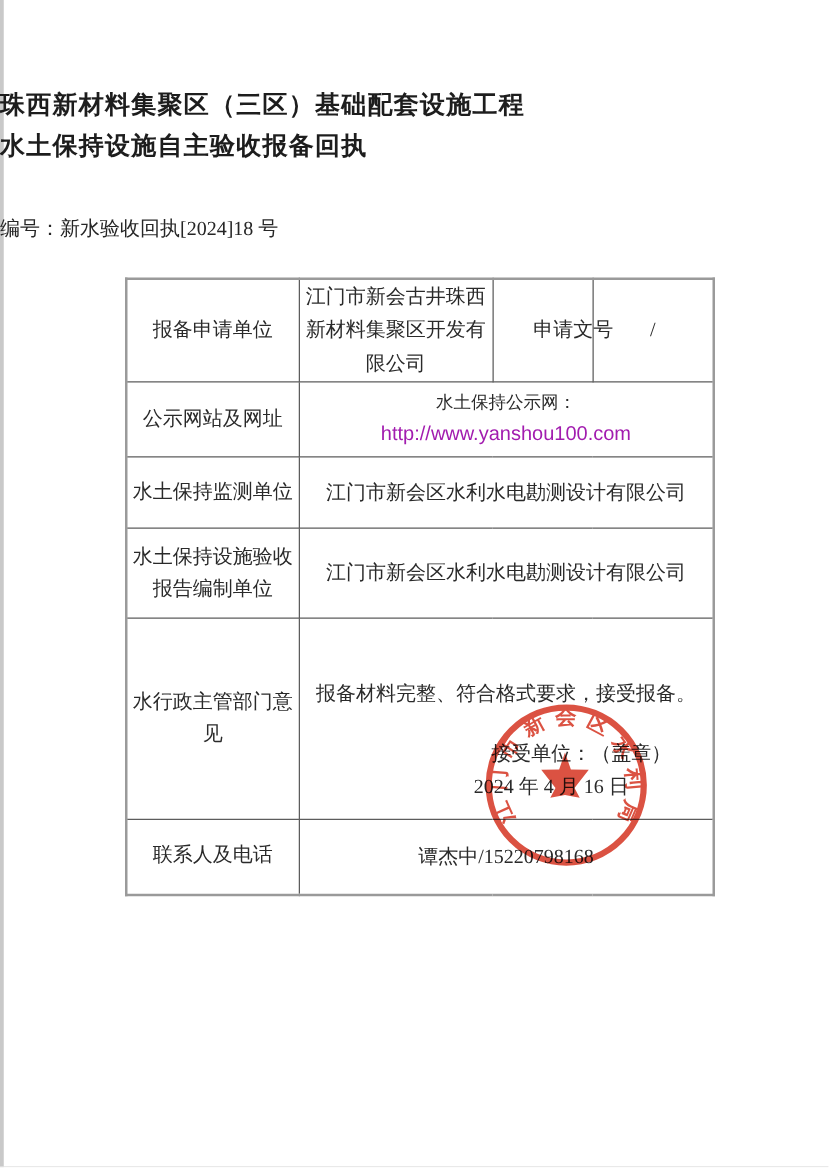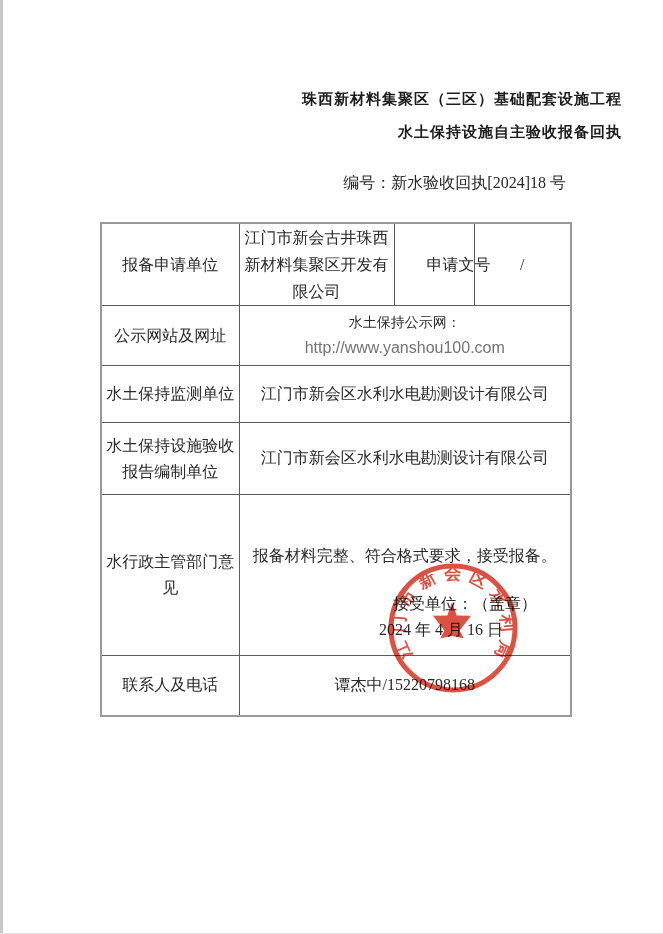--- a/index.html
+++ b/index.html
@@ -23,37 +23,36 @@
     background: #c9c9c9;
   }
   .scan-edge-bottom {
     position: absolute;
     left: 0; bottom: 0;
     width: 100%; height: 1px;
     background: #e2e2e2;
   }
   .title-block {
     position: absolute;
-    top: 82px;
+    top: 68px;
     left: 0;
     width: 622px;
-    text-align: right;
+    text-align: left;
     font-family: "Liberation Sans", "DejaVu Sans", sans-serif;
     font-weight: bold;
-    font-size: 15px;
+    font-size: 20px;
     line-height: 33px;
     letter-spacing: 1px;
     color: #1d1d1d;
   }
   .doc-number {
     position: absolute;
     top: 173px;
     left: 0;
     width: 570px;
-    text-align: right;
     padding-right: 4px;
     font-size: 16px;
     color: #262626;
   }
   table.doc-table {
     position: absolute;
     left: 100px;
     top: 222px;
     width: 470px;
     table-layout: fixed;
@@ -87,21 +86,21 @@
   .company-inner {
     width: 9em;
     margin: 0 auto;
     line-height: 27px;
   }
   .net-name { font-size: 14px; line-height: 24px; }
   .net-url {
     font-size: 16px;
     line-height: 26px;
     font-family: "Liberation Sans", "DejaVu Sans", sans-serif;
-    color: #737373;
+    color: #a21caf;
   }
   td.opinion-cell { vertical-align: top; }
   .opinion-l1 {
     margin-top: 35px;
     text-align: center;
     line-height: 22px;
   }
   .opinion-l2 {
     margin-top: 26px;
     text-align: right;

